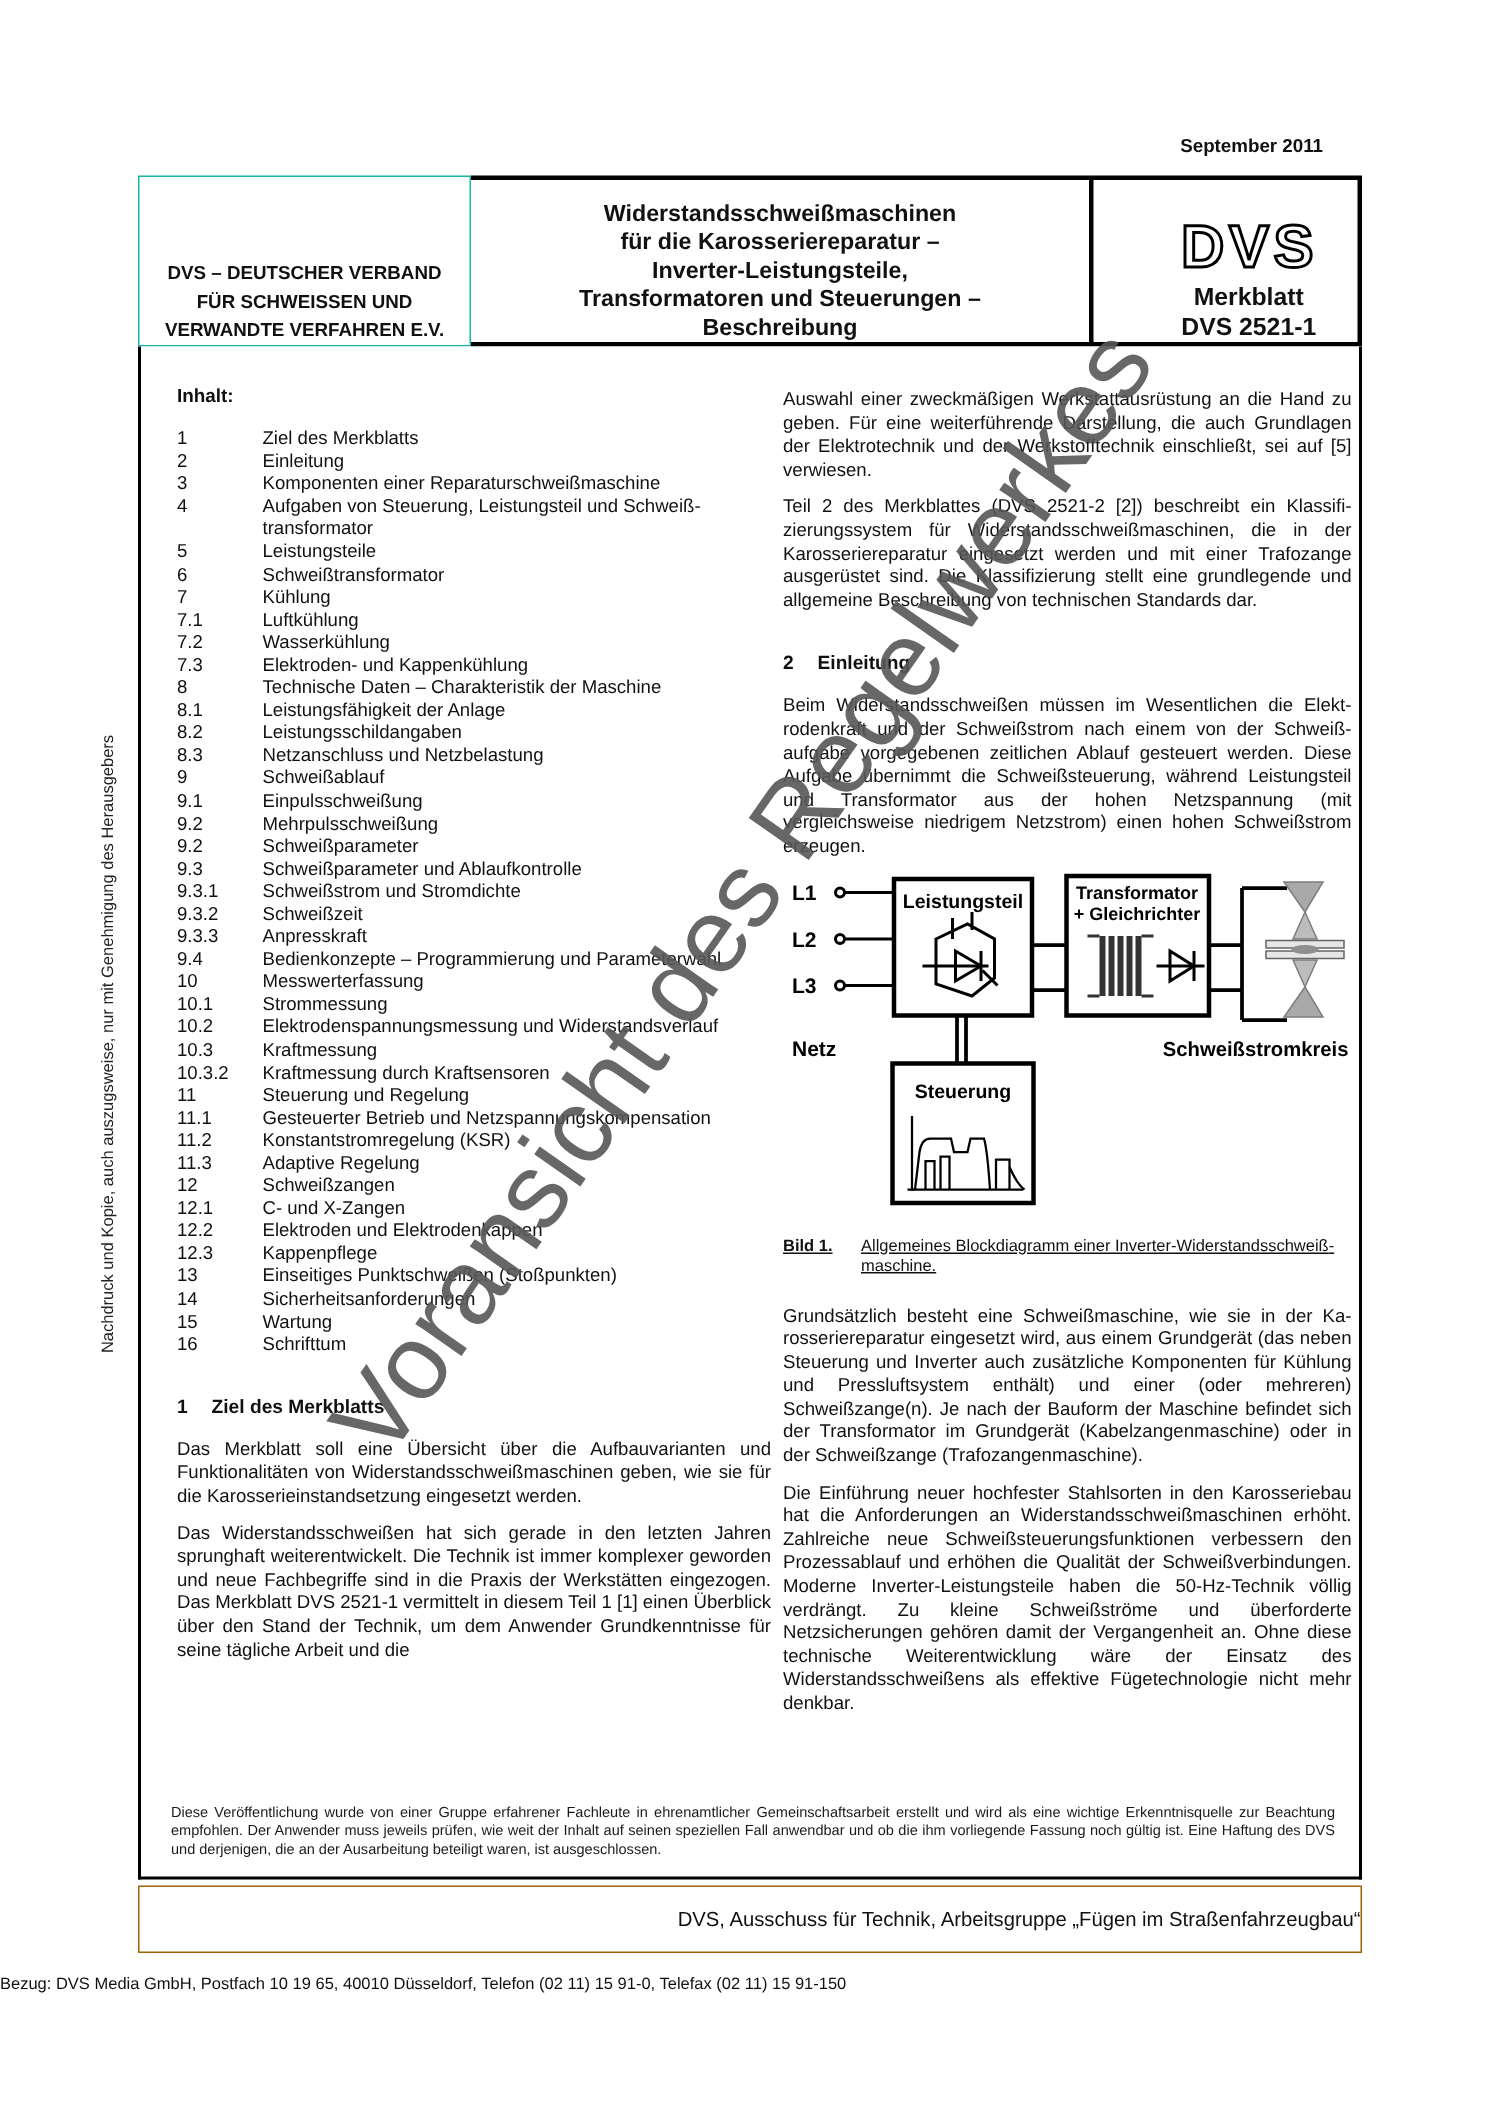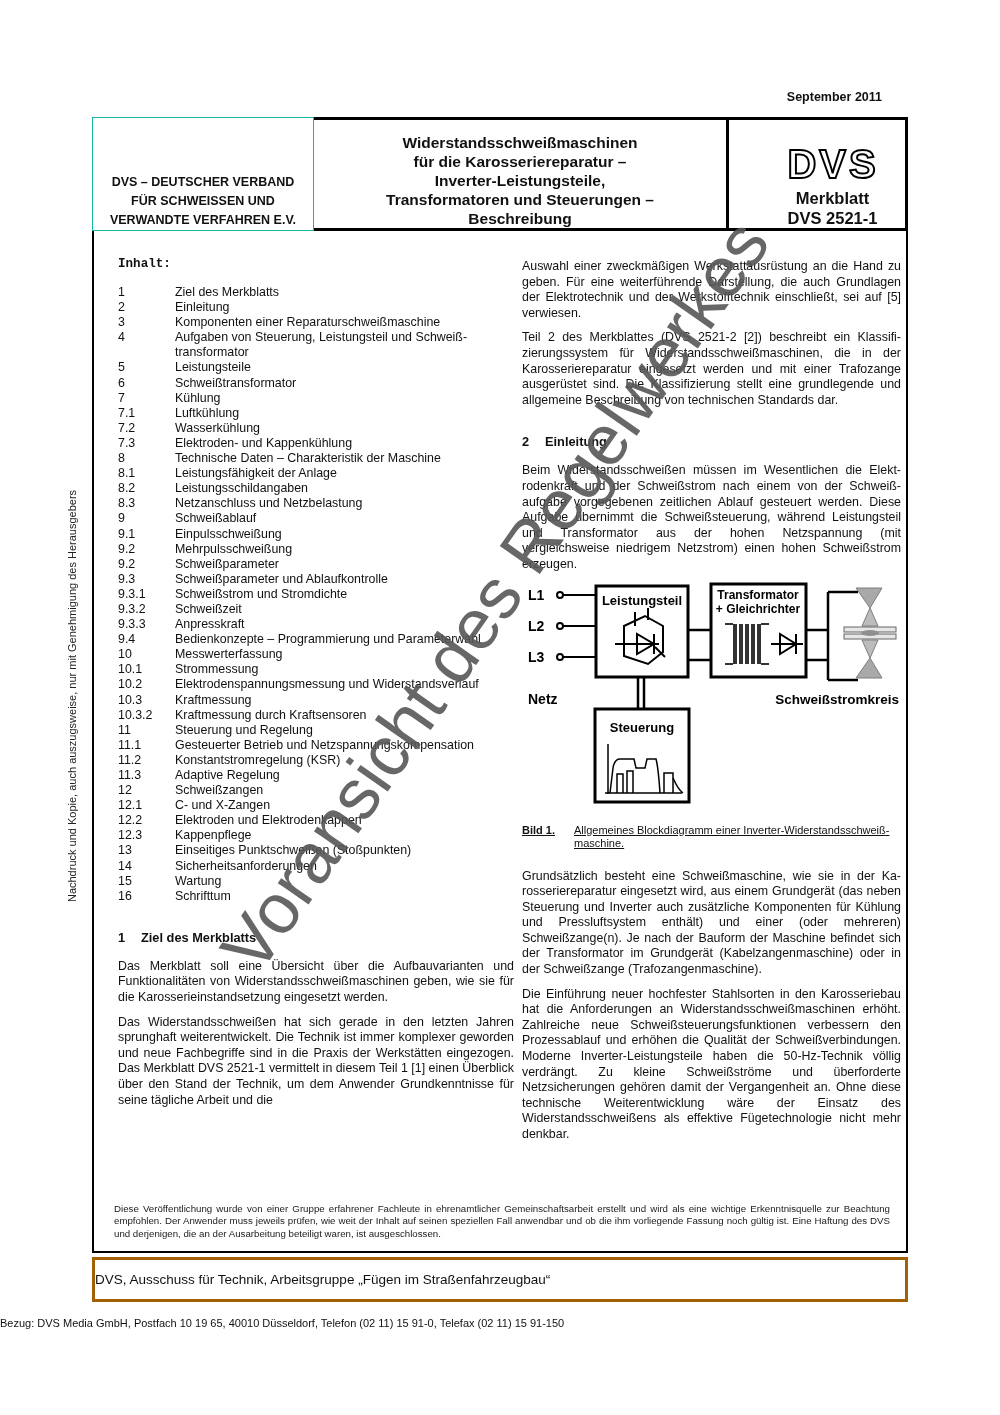--- a/index.html
+++ b/index.html
@@ -19,40 +19,40 @@
   .hcell.right { width:182px; border:3px solid #000;padding-left:31px; }
   .brand-logo { margin-bottom:2px; }
   .merkblatt { font-weight:bold; font-size:16.5px; line-height:20px; }
   
   .main-box {
     position:absolute; left:92px; top:231px; width:816px; height:1022px;
     border:2px solid #000; border-top:none; box-sizing:border-box; background:#fff;
   }
   .col-left  { position:absolute; left:24px;  top:26px; width:396px; }
   .col-right { position:absolute; left:428px; top:28px; width:379px; }
-  .toc-heading { font-weight:bold; font-size:12.6px; margin:0 0 14px 0;font-family:Liberation Mono, monospace; }
+  .toc-heading { font-weight:bold; font-size:12.6px; margin:0 0 14px 0; }
   .toc-row { display:flex; font-size:12.4px; line-height:15.1px; }
   .toc-num { width:57px; flex:none; }
   .toc-label { flex:1; }
   .sec-heading { display:flex; font-weight:bold; font-size:12.8px; margin:26px 0 14px 0; }
   .sec-heading .num { width:23px; flex:none; }
   p.body { margin:0 0 9px 0; font-size:12.4px; line-height:15.6px; text-align:justify; }
   .figure { margin:8px 0 0 0; }
   .fig-caption { display:flex; font-size:11px; line-height:13.5px; margin:10px 0 18px 0;text-decoration:underline; }
   .fig-caption .lbl { width:52px; flex:none; font-weight:bold; }
   .fig-caption .txt { flex:1; }
   .disclaimer {
     position:absolute; left:20px; right:16px; bottom:10px;
     font-size:9.7px; line-height:12.8px; text-align:justify; color:#1a1a1a;
   }
   
   .footer-bar {
     position:absolute; left:92px; top:1257px; width:816px; height:45px;
-    border:3px solid #a16207; box-sizing:border-box; background:#fff;
-    display:flex; align-items:center; justify-content:flex-start; font-size:13.5px;
+    border:1px solid #a16207; box-sizing:border-box; background:#fff;
+    display:flex; align-items:center; justify-content:flex-end; font-size:13.5px;
   }
   .bezug { position:absolute; left:0; top:1317px; width:1000px; text-align:left; font-size:11px; }
   
   .sidebar-note {
     position:absolute; left:-178px; top:690px; width:500px;
     transform:rotate(-90deg); text-align:center; font-size:11px; color:#222;
   }
   
   .watermark {
     position:absolute; left:15px; top:555px; width:960px; text-align:center;

